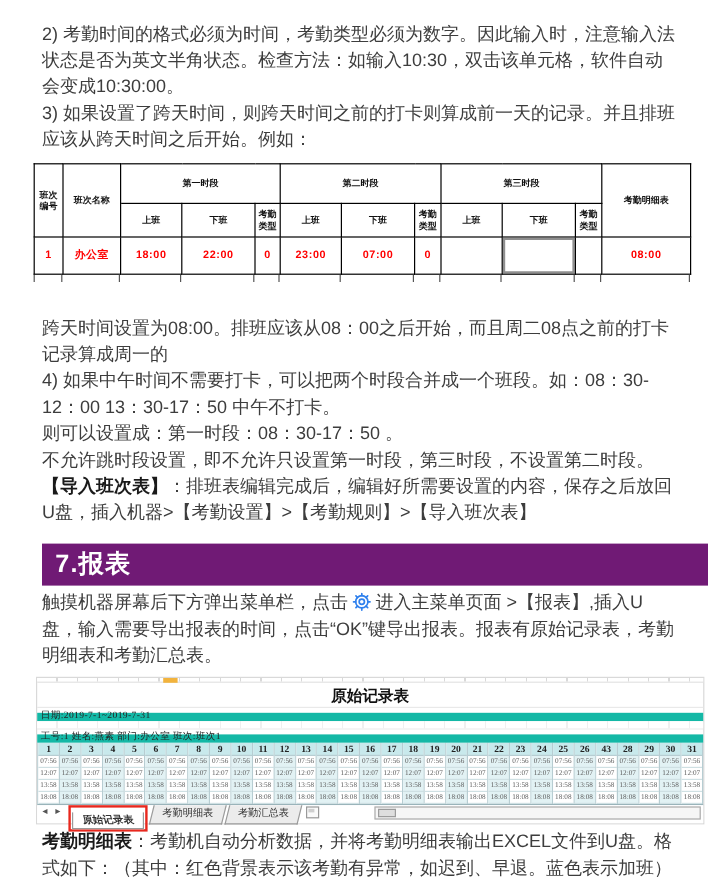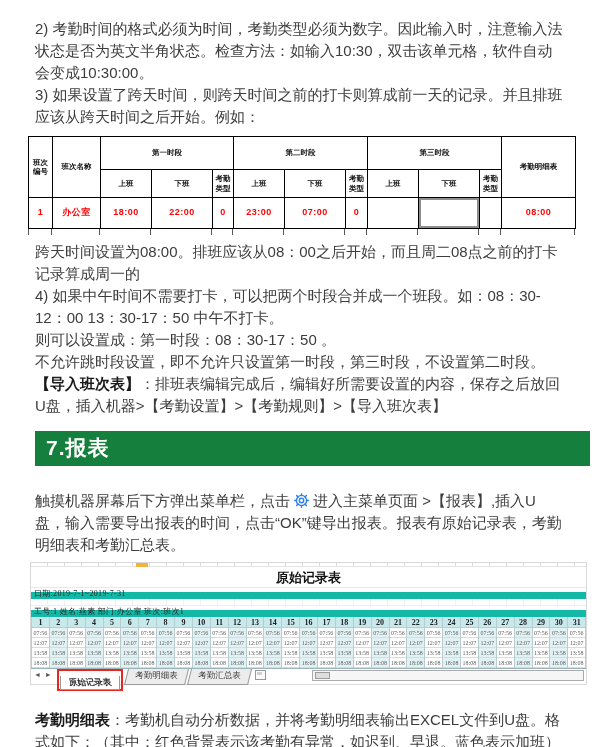--- a/index.html
+++ b/index.html
@@ -14,21 +14,21 @@
   table.shift { border-collapse:collapse; table-layout:fixed; width:547px; margin:8px 0 0 -7px; }
   table.shift td, table.shift th { border:1px solid #000; font-size:7.5px; line-height:1.25; text-align:center; vertical-align:middle; padding:1px; font-weight:bold; color:#111; overflow:hidden; }
   table.shift tr.h1 th { height:33px; }
   table.shift tr.h2 th { height:28px; }
   table.shift tr.d  td { height:31px; font-size:9px; color:#f00; letter-spacing:0.5px; }
   table.shift td.sel { box-shadow:inset 0 0 0 2px #8f8f8f; }
   .stubrow { display:flex; width:547px; margin-left:-7px; height:6px; border-left:1px solid #555; }
   .stubrow span { border-right:1px solid #555; height:6px; }
 
   
-  .banner { margin:14px 0 0 0; width:555px; background:#15803d; color:#fff; font-size:21px; font-weight:bold; padding:3px 0 4px 11px; letter-spacing:1px; }
+  .banner { margin:14px 0 0 0; width:555px; background:#701a75; color:#fff; font-size:21px; font-weight:bold; padding:3px 0 4px 11px; letter-spacing:1px; }
 
   .gear { vertical-align:-3px; margin:0 3px; }
 
   
   .sheet { width:557px; margin:6px 0 0 -5px; border:1px solid #d9d9d9; font-family:"Liberation Serif", serif; background:#fff; }
   .sheet-toprow { height:4px; border-bottom:1px solid #e3e3e3; background:repeating-linear-gradient(90deg, #fff 0 16px, #d9d9d9 16px 17px); position:relative; }
   .sheet-toprow .hl { position:absolute; left:105px; top:0; width:12px; height:4px; background:#f2b33d; }
   .sheet-title { text-align:center; font-size:13px; font-weight:bold; color:#111; height:21px; line-height:21px; border-bottom:1px solid #e9e9e9; }
   .sheet-line { font-size:8px; color:#222; height:11px; line-height:11px; padding-left:3px; border-bottom:7px solid #14b8a6; letter-spacing:0.3px; white-space:nowrap; }
   .sheet-gap { height:7px; border-bottom:1px solid #ededed; background:repeating-linear-gradient(90deg, #fff 0 16px, #efefef 16px 17px); }
@@ -45,21 +45,21 @@
   .tab { font-size:8.5px; color:#333; background:#ececec; border:1px solid #9a9a9a; border-top:none; padding:1px 8px 2px 8px; margin-right:2px; transform:skewX(-14deg); }
   .tab > span { display:inline-block; transform:skewX(14deg); }
   .tab.active { background:#fff; font-weight:bold; }
   .tab-redbox { border:2px solid #e8281e; padding:0 1px; margin-right:3px; }
   .tab-redbox .tab { margin:0; }
   .newsheet { width:11px; height:10px; border:1px solid #999; background:#fafafa; margin:1px 0 0 4px; position:relative; }
   .newsheet::after { content:""; position:absolute; left:1px; top:1px; width:5px; height:3px; background:#cfcfcf; }
   .scroll-track { flex:1; height:11px; margin:1px 2px 0 46px; border:1px solid #ababab; background:#f6f6f6; position:relative; }
   .scroll-handle { position:absolute; left:2px; top:1px; width:15px; height:7px; background:#dedede; border:1px solid #9c9c9c; }
 
-  .mt10 { margin-top:6px; } .mt8 { margin-top:24px; } .mt6 { margin-top:6px; }
+  .mt10 { margin-top:28px; } .mt8 { margin-top:4px; } .mt6 { margin-top:6px; }
 </style>
 </head>
 <body>
 
 <div class="page">
 
   <p class="body-text">2) 考勤时间的格式必须为时间，考勤类型必须为数字。因此输入时，注意输入法状态是否为英文半角状态。检查方法：如输入10:30，双击该单元格，软件自动会变成10:30:00。</p>
   <p class="body-text">3)  如果设置了跨天时间，则跨天时间之前的打卡则算成前一天的记录。并且排班应该从跨天时间之后开始。例如：</p>
 
   <table class="shift">
@@ -328,21 +328,21 @@
           <div class="d-t">18:08</div>
         </div>
         <div class="day-col">
           <div class="d-h">26</div>
           <div class="d-t">07:56</div>
           <div class="d-t">12:07</div>
           <div class="d-t">13:58</div>
           <div class="d-t">18:08</div>
         </div>
         <div class="day-col">
-          <div class="d-h">27</div>
+          <div class="d-h">43</div>
           <div class="d-t">07:56</div>
           <div class="d-t">12:07</div>
           <div class="d-t">13:58</div>
           <div class="d-t">18:08</div>
         </div>
         <div class="day-col">
           <div class="d-h">28</div>
           <div class="d-t">07:56</div>
           <div class="d-t">12:07</div>
           <div class="d-t">13:58</div>

